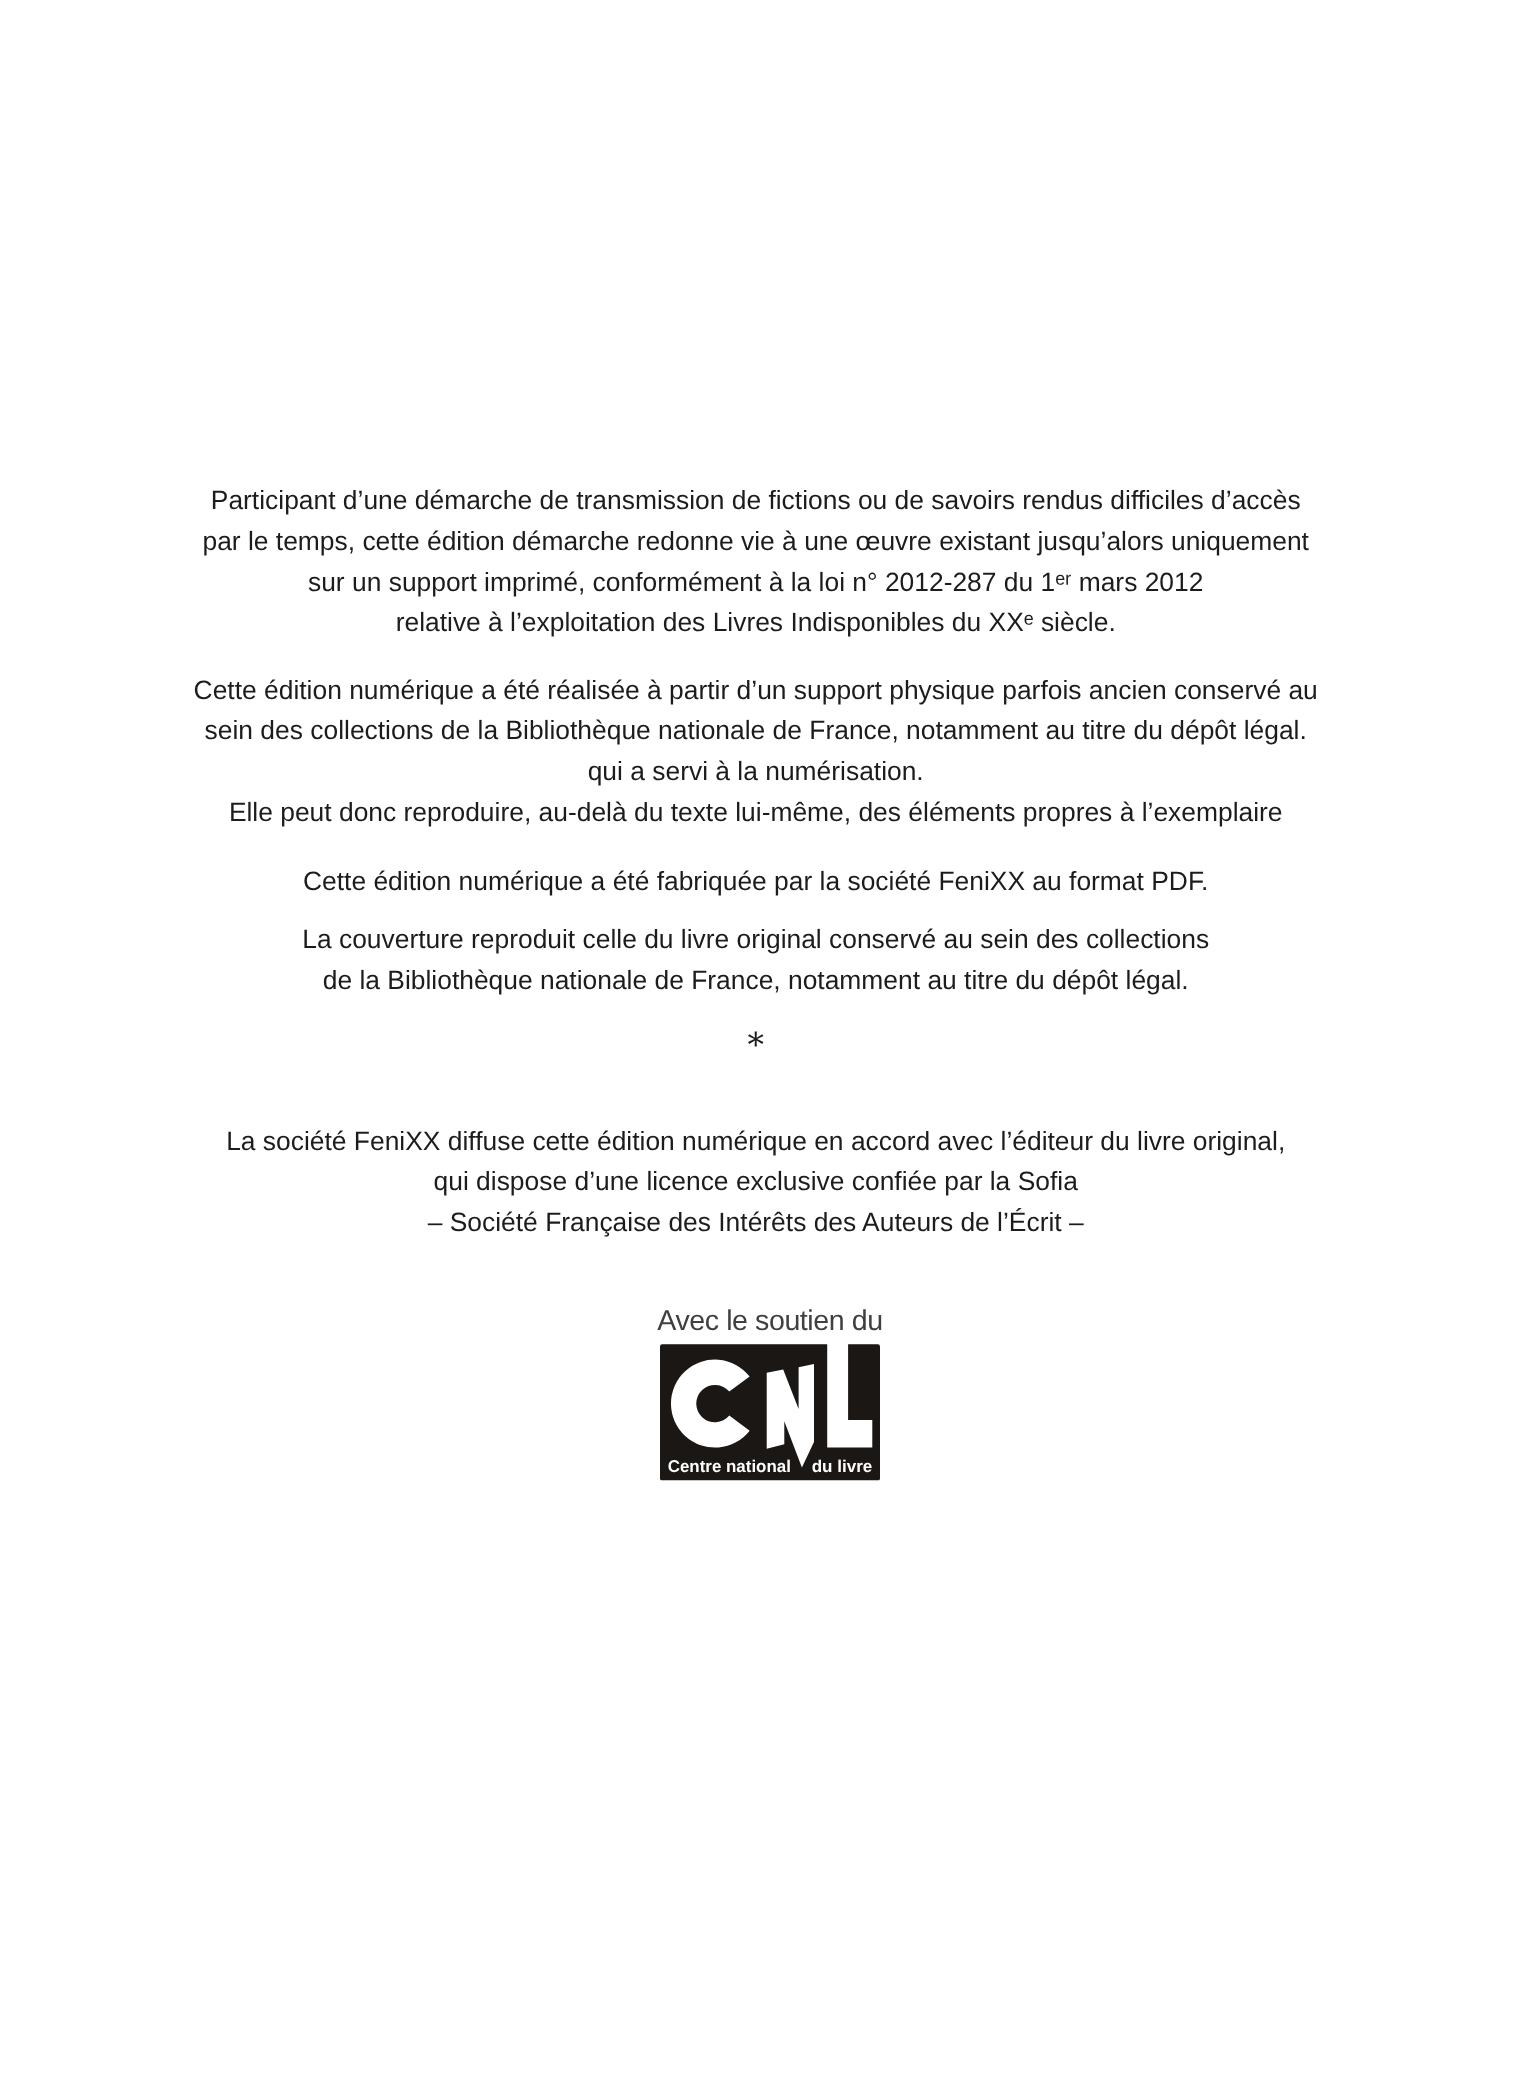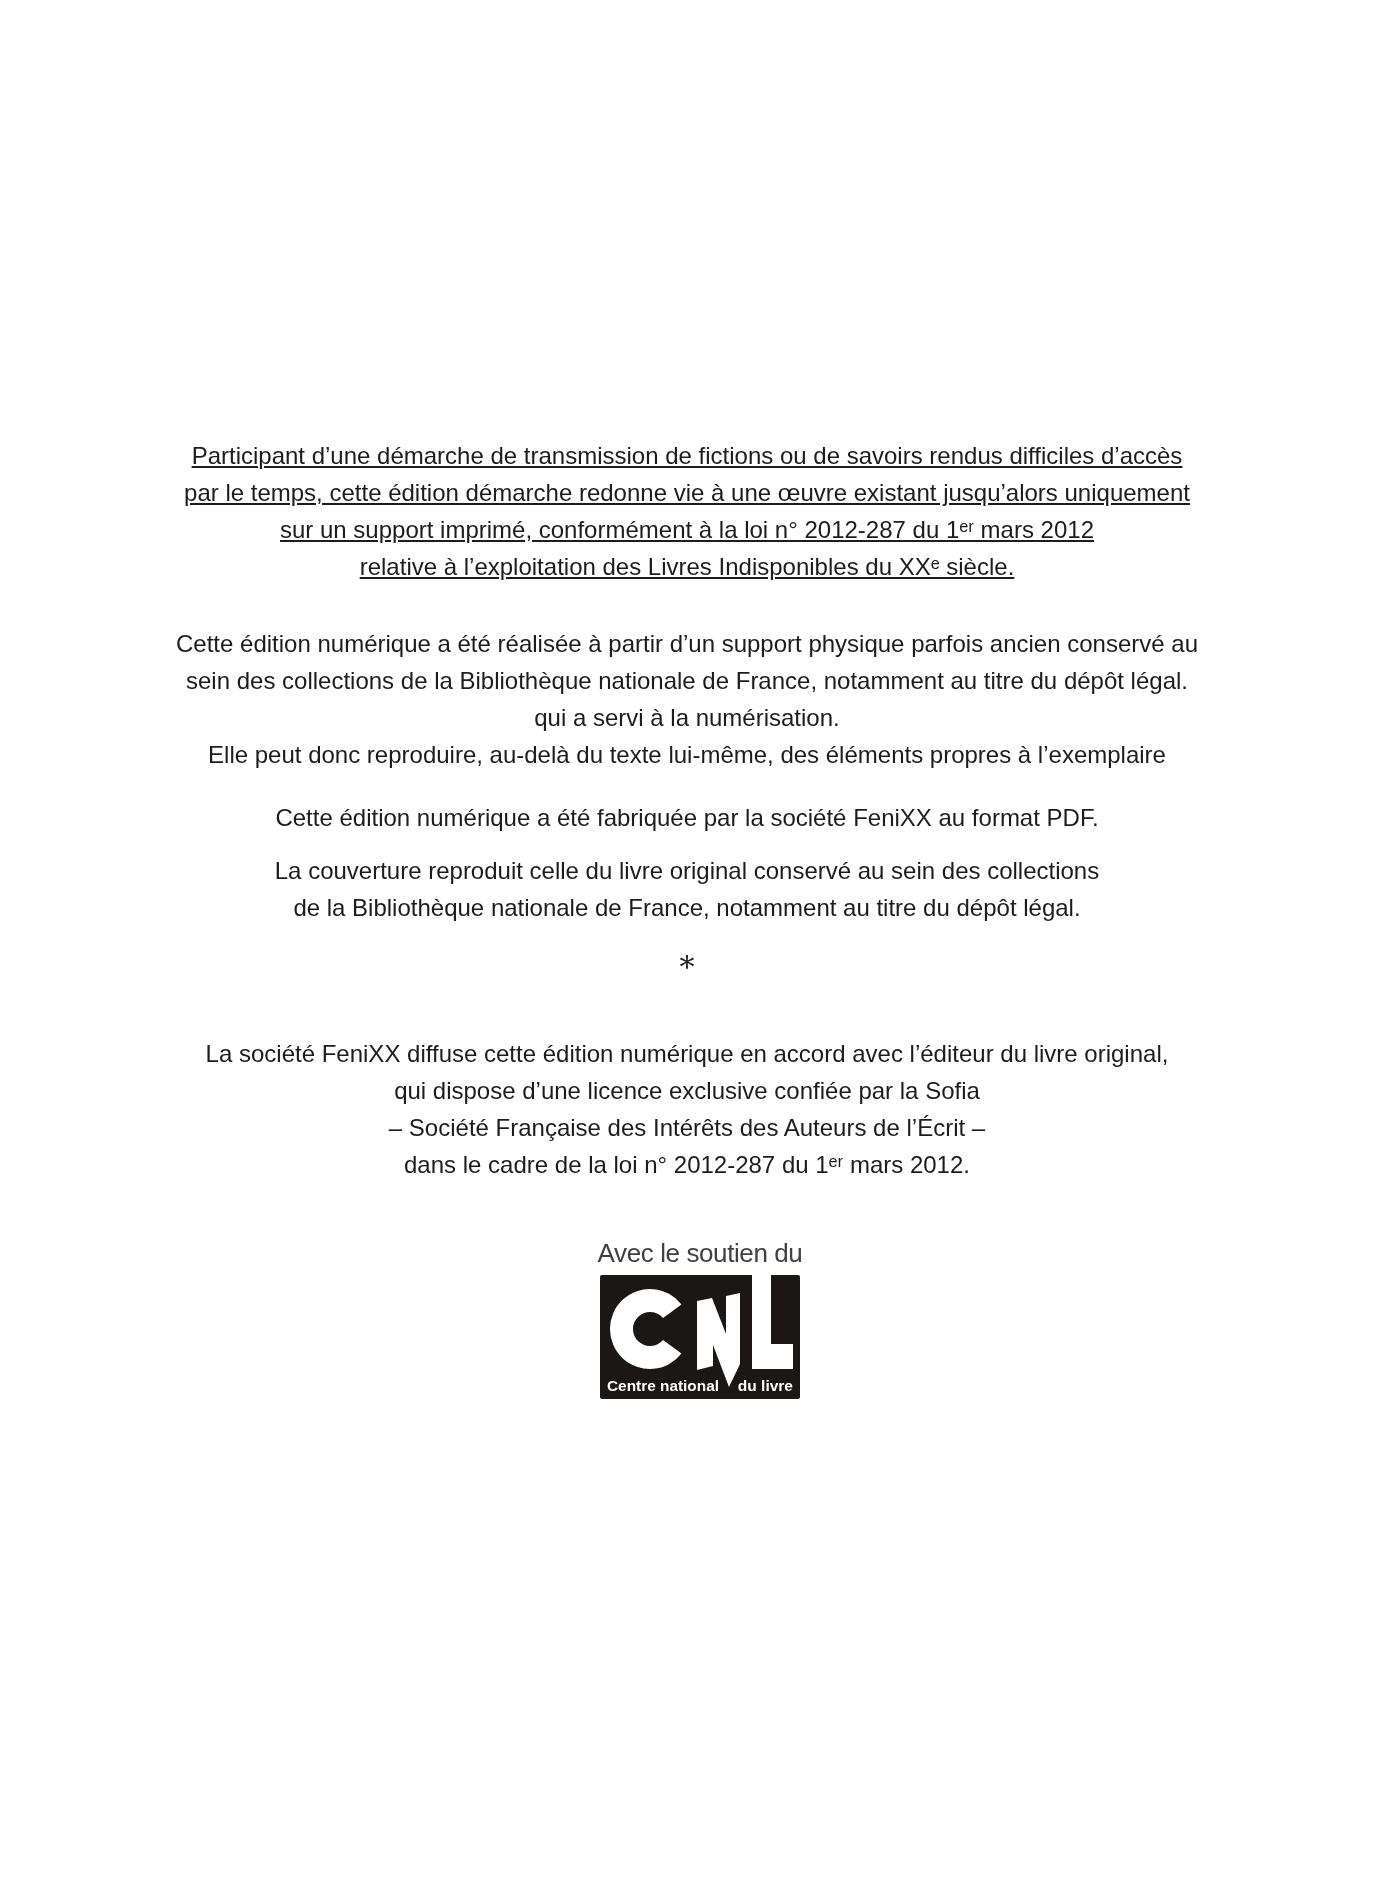--- a/index.html
+++ b/index.html
@@ -19,21 +19,21 @@
   }
   .colophon {
     padding-top: 437px;
     padding-right: 26px; 
     text-align: center;
     font-size: 24px;
     line-height: 37px;
   }
   .para { margin: 0; }
   .para .line { display: block; white-space: nowrap; }
-  .p1 { margin-bottom: 40px; text-decoration: underline; }
+  .p1 { margin-bottom: 24px; }
   .p2 { margin-bottom: 26px; }
   .p3 { margin-bottom: 16px; }
   .p4 { margin-bottom: 22px; }
   .separator {
     font-size: 30px;
     line-height: 37px;
     margin-bottom: 50px;
     font-family: "DejaVu Serif", "Liberation Serif", serif;
   }
   .support {
@@ -84,21 +84,20 @@
       <span class="line">La couverture reproduit celle du livre original conservé au sein des collections</span>
       <span class="line">de la Bibliothèque nationale de France, notamment au titre du dépôt légal.</span>
     </p>
 
     <div class="separator">*</div>
 
     <p class="para p5">
       <span class="line">La société FeniXX diffuse cette édition numérique en accord avec l’éditeur du livre original,</span>
       <span class="line">qui dispose d’une licence exclusive confiée par la Sofia</span>
       <span class="line">– Société Française des Intérêts des Auteurs de l’Écrit –</span>
-      <span class="line">dans le cadre de la loi n° 2012-287 du 1ᵉʳ mars 2012.</span>
     </p>
 
   </main>
 
   <footer class="support">
 
     <div class="support-label">Avec le soutien du</div>
 
     <svg class="cnl-svg" width="200" height="132" viewBox="0 0 200 132" xmlns="http://www.w3.org/2000/svg">
 

